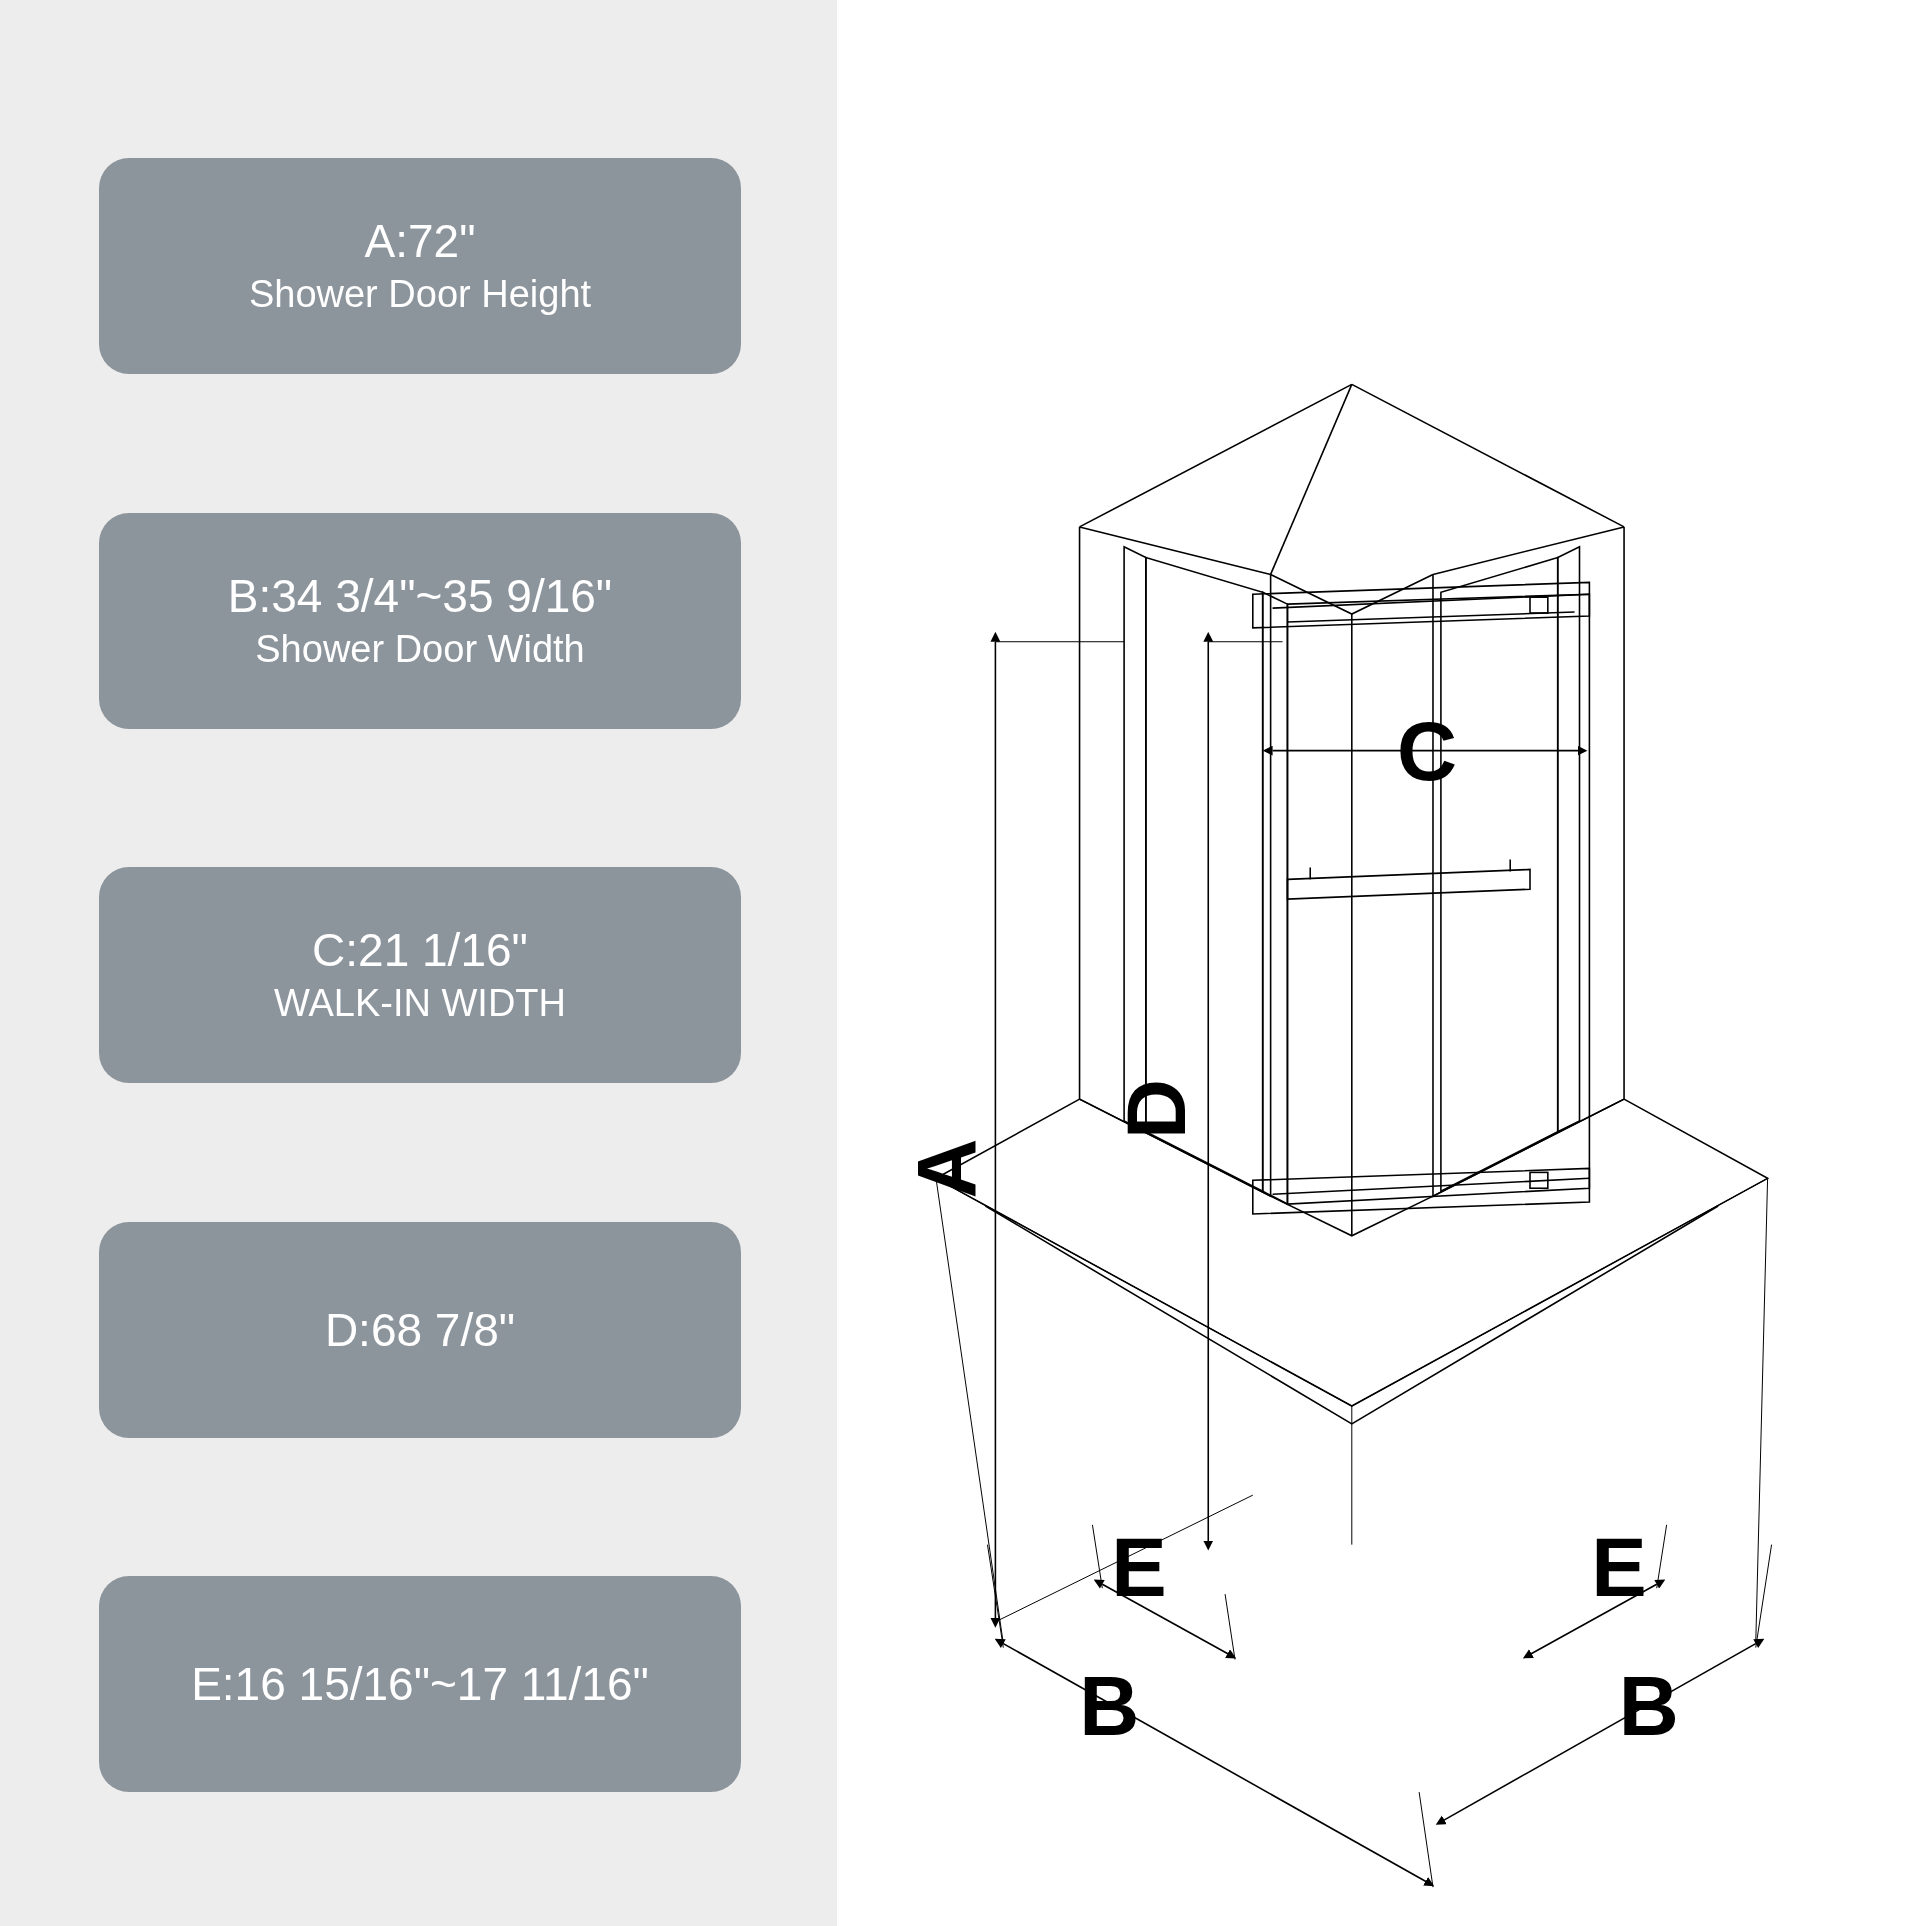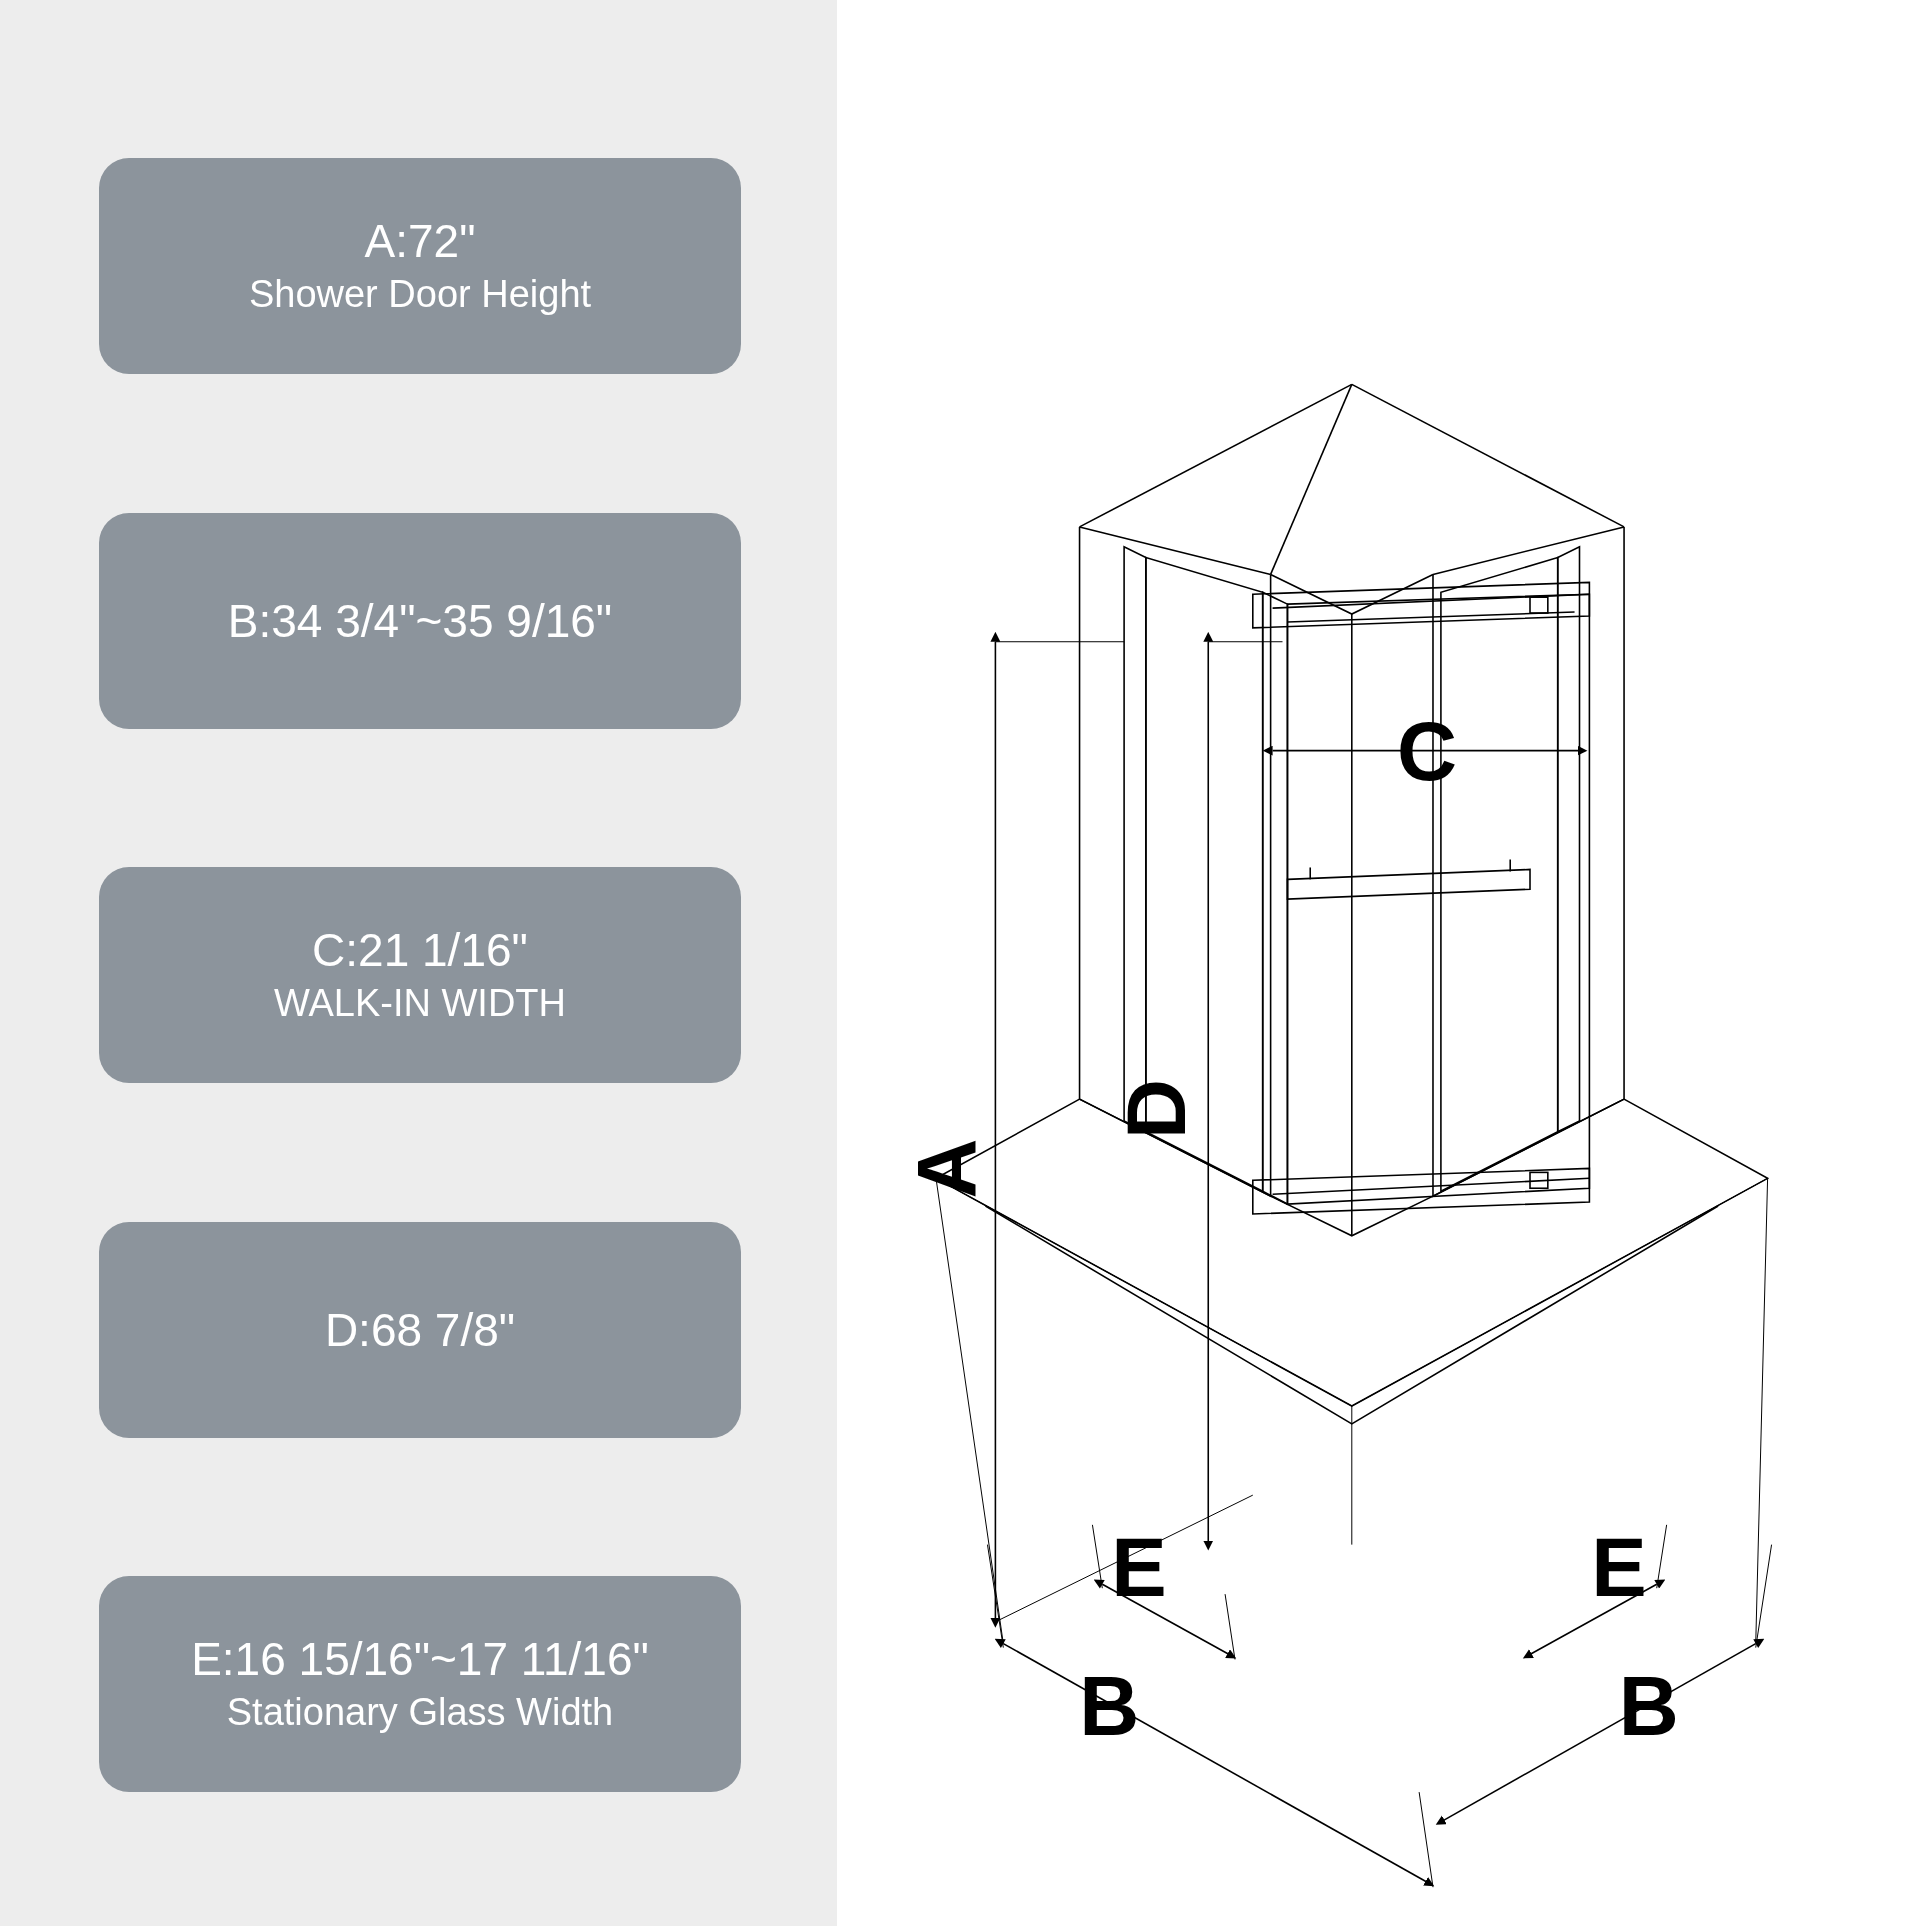--- a/index.html
+++ b/index.html
@@ -94,34 +94,34 @@
 
   <div id="legend-panel">
 
     <div class="legend-card" id="card-0">
       <div class="legend-code">A:72"</div>
       <div class="legend-desc">Shower Door Height</div>
     </div>
 
     <div class="legend-card" id="card-1">
       <div class="legend-code">B:34 3/4"~35 9/16"</div>
+      <div class="legend-desc">Shower Door Width</div>
     </div>
 
     <div class="legend-card" id="card-2">
       <div class="legend-code">C:21 1/16"</div>
       <div class="legend-desc">WALK-IN WIDTH</div>
     </div>
 
     <div class="legend-card" id="card-3">
       <div class="legend-code">D:68 7/8"</div>
     </div>
 
     <div class="legend-card" id="card-4">
       <div class="legend-code">E:16 15/16"~17 11/16"</div>
-      <div class="legend-desc">Stationary Glass Width</div>
     </div>
 
   </div>
 
   <div id="drawing-panel">
     <svg id="drawing-svg" viewBox="0 0 1101 1946" xmlns="http://www.w3.org/2000/svg">
       <defs>
         <marker id="arrowStart" markerWidth="14" markerHeight="14" refX="10" refY="5" orient="auto" markerUnits="userSpaceOnUse">
           <path d="M10,0 L0,5 L10,10 z" fill="#000000"></path>
         </marker>

